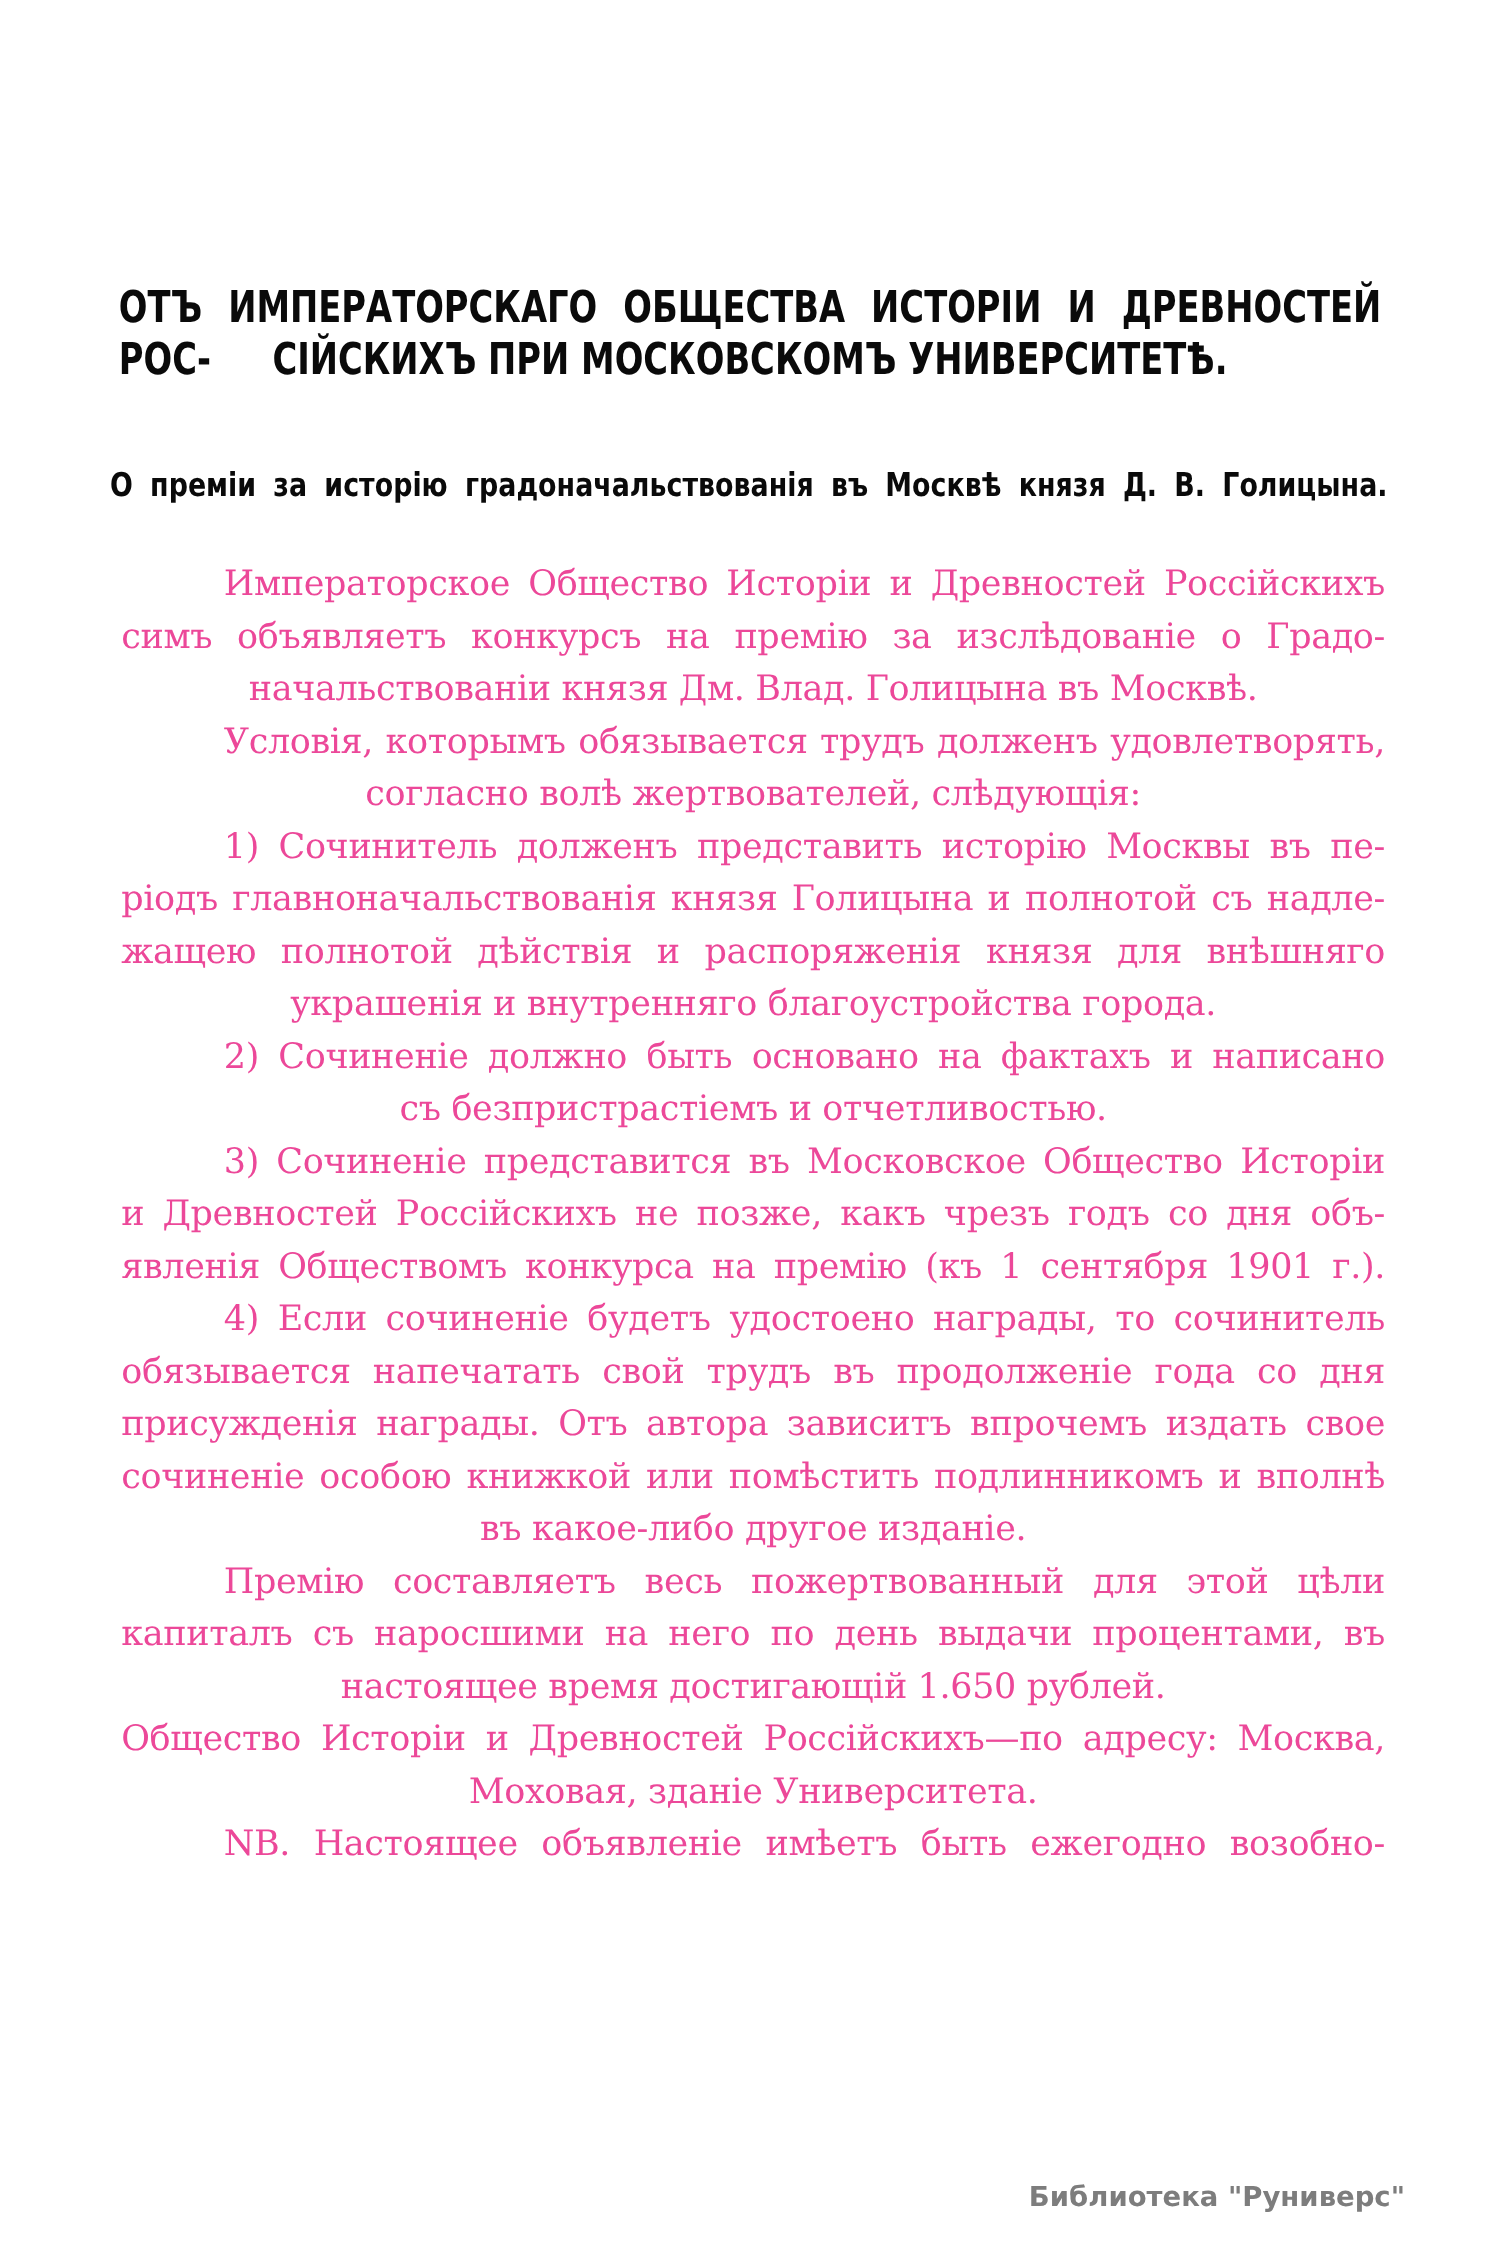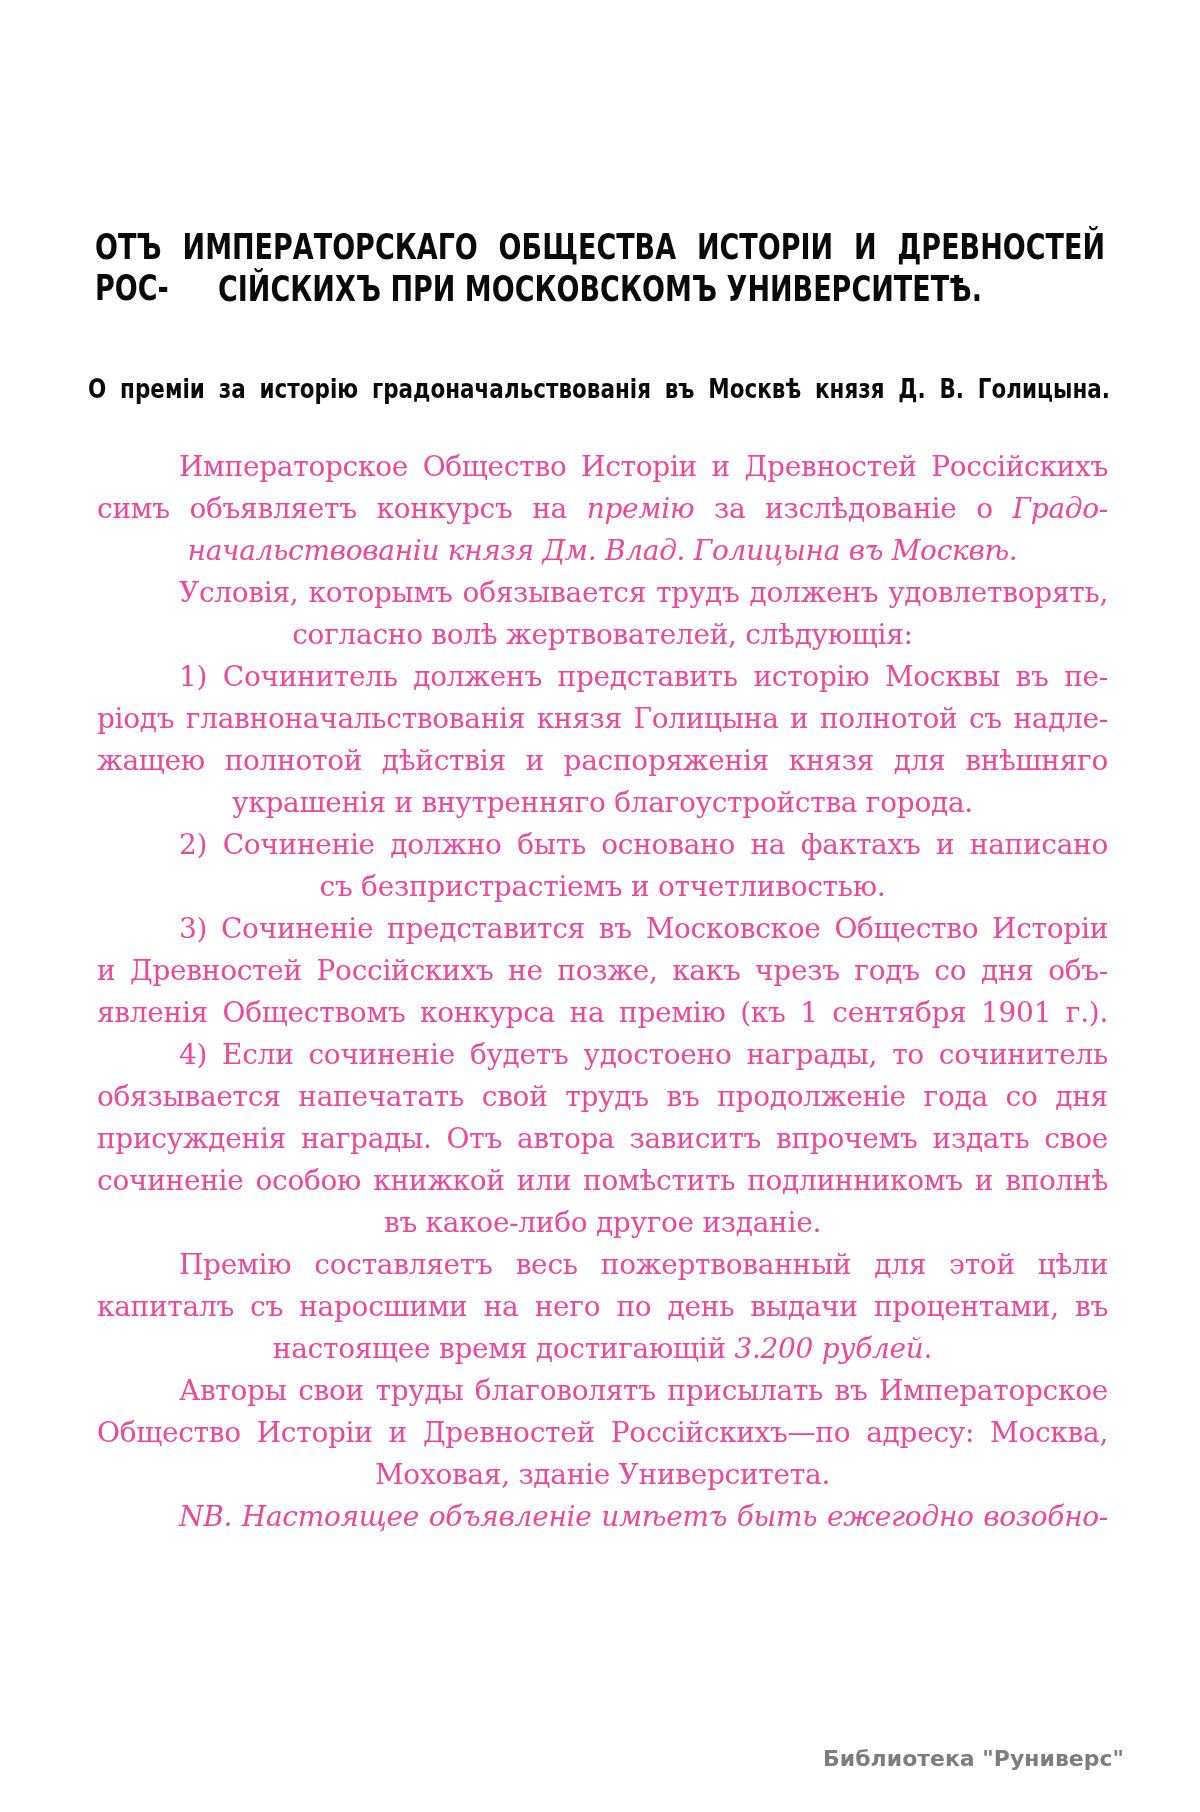--- a/index.html
+++ b/index.html
@@ -29,21 +29,21 @@
   }
   
   .doc-body {
     position:absolute; top:446px; left:97px; width:1011px;
     font-size:28px; line-height:42px; letter-spacing:-0.3px;
     color:#ec4899;
   }
   .line { height:42px; text-align:center; }
   .line.j { text-align:justify; text-align-last:justify; }
   .line.ind { text-indent:82px; }
-  .it { font-style:italic; }
+  .it { }
   
   .footer-credit {
     position:absolute; top:1746px; right:120px;
     font-family:"DejaVu Sans","Liberation Sans",sans-serif;
     font-weight:bold; font-size:22px; color:#7d7d7d;
   }
 </style>
 </head>
 <body>
 
@@ -79,24 +79,23 @@
       <div>
         <div class="line j ind"><span>4) Если сочиненіе будетъ удостоено награды, то сочинитель</span></div>
         <div class="line j"><span>обязывается напечатать свой трудъ въ продолженіе года со дня</span></div>
         <div class="line j"><span>присужденія награды. Отъ автора зависитъ впрочемъ издать свое</span></div>
         <div class="line j"><span>сочиненіе особою книжкой или помѣстить подлинникомъ и вполнѣ</span></div>
         <div class="line"><span>въ какое-либо другое изданіе.</span></div>
       </div>
       <div>
         <div class="line j ind"><span>Премію составляетъ весь пожертвованный для этой цѣли</span></div>
         <div class="line j"><span>капиталъ съ наросшими на него по день выдачи процентами, въ</span></div>
-        <div class="line"><span>настоящее время достигающій </span><span class="it">3.200 рублей</span><span>.</span></div>
+        <div class="line"><span>настоящее время достигающій </span><span class="it">1.650 рублей</span><span>.</span></div>
       </div>
       <div>
-        <div class="line j ind"><span>Авторы свои труды благоволятъ присылать въ Императорское</span></div>
         <div class="line j"><span>Общество Исторіи и Древностей Россійскихъ—по адресу: Москва,</span></div>
         <div class="line"><span>Моховая, зданіе Университета.</span></div>
       </div>
       <div>
         <div class="line j ind"><span class="it">NB. Настоящее объявленіе имѣетъ быть ежегодно возобно-</span></div>
       </div>
     </div>
   <div class="footer-credit">Библиотека "Руниверс"</div>
 </div>
 

